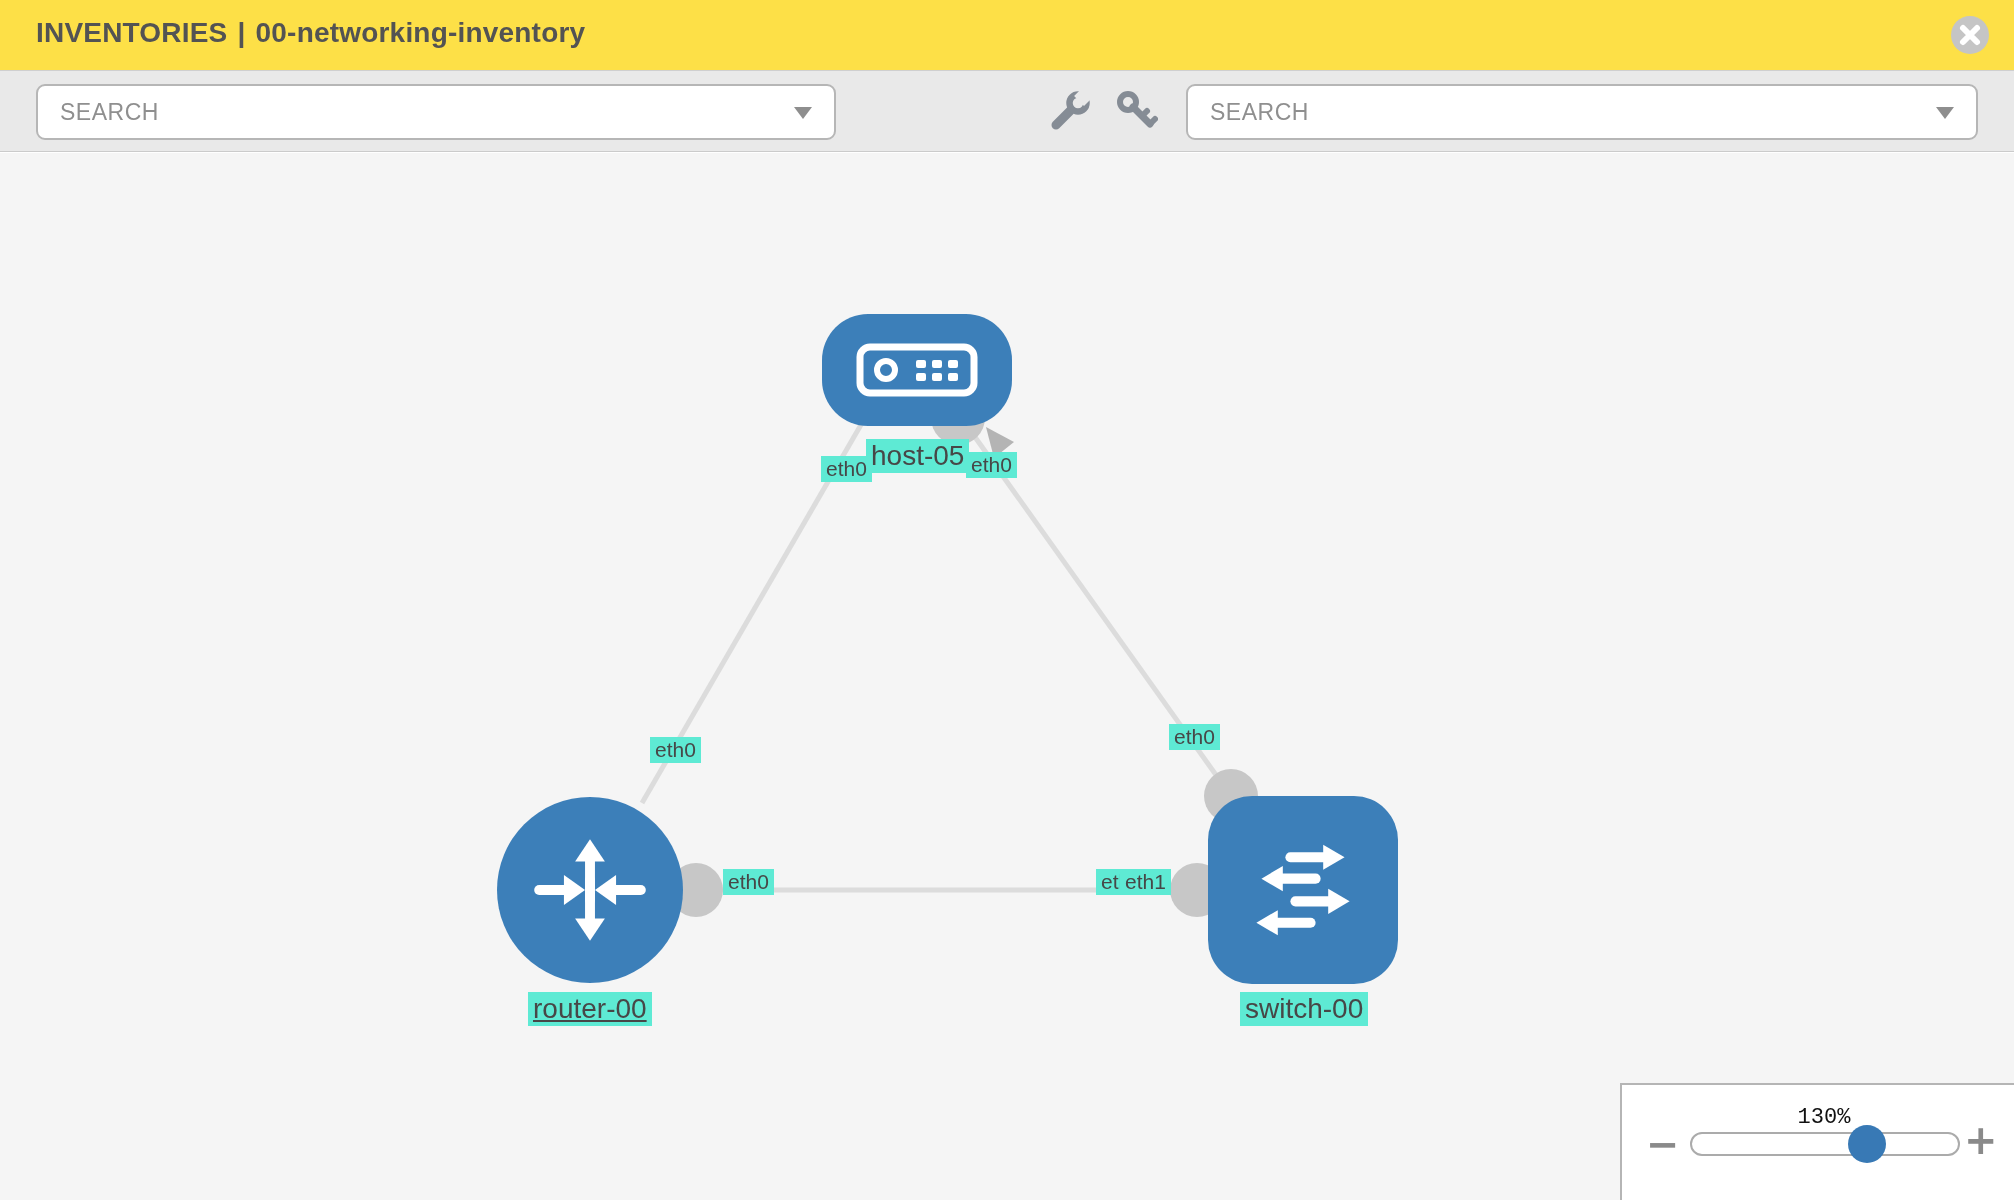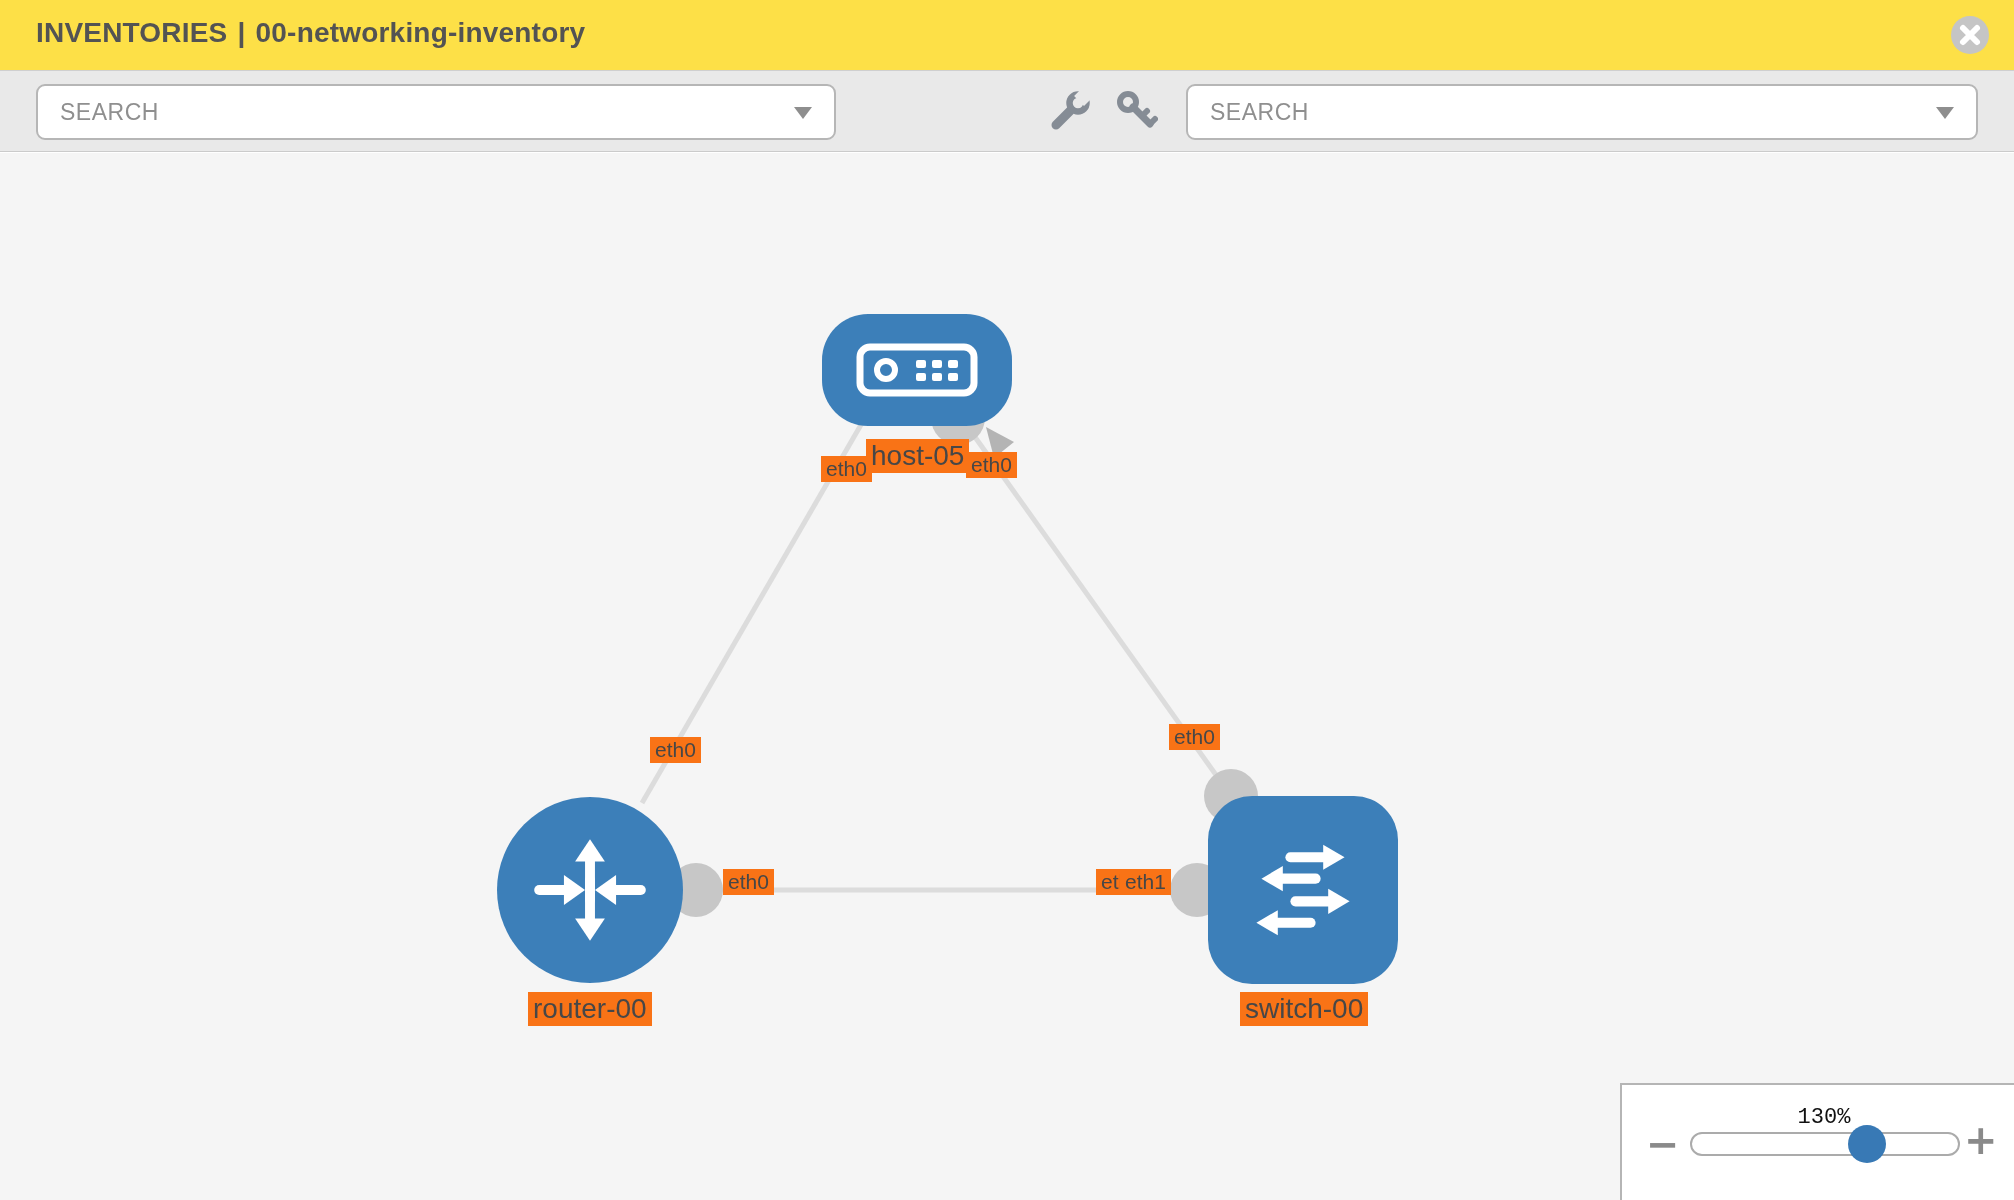--- a/index.html
+++ b/index.html
@@ -26,25 +26,25 @@
   .tool-icon-btn{position:absolute;top:17px;width:48px;height:48px;background:transparent;border:none;padding:0;cursor:pointer;}
   .wrench-btn{left:1046px;}
   .key-btn{left:1112px;}
   
   .canvas{position:absolute;left:0;top:153px;width:2014px;height:1047px;background:#f5f5f5;}
   .links-layer{position:absolute;left:0;top:0;}
   .node{position:absolute;background:#3c7fb9;display:flex;align-items:center;justify-content:center;cursor:pointer;}
   .node-host{left:822px;top:161px;width:190px;height:112px;border-radius:46px;}
   .node-router{left:497px;top:644px;width:186px;height:186px;border-radius:50%;}
   .node-switch{left:1208px;top:643px;width:190px;height:188px;border-radius:44px;}
-  .graph-label{position:absolute;background:#f97316;color:#474747;padding:1px 5px;white-space:nowrap;}
+  .graph-label{position:absolute;background:#5eead4;color:#474747;padding:1px 5px;white-space:nowrap;}
   .node-label{font-size:28px;}
   .if-label{font-size:21px;}
   .lbl-host{left:866px;top:286px;}
-  .lbl-router{left:528px;top:839px;}
+  .lbl-router{left:528px;top:839px;text-decoration:underline;}
   .lbl-switch{left:1240px;top:839px;}
   .if-hr-h{left:821px;top:303px;}
   .if-hs-h{left:966px;top:299px;}
   .if-hr-r{left:650px;top:584px;}
   .if-hs-s{left:1169px;top:571px;}
   .if-rs-r{left:723px;top:716px;}
   .if-rs-s-under{left:1096px;top:716px;}
   .if-rs-s{left:1120px;top:716px;}
   
   .zoom-panel{position:absolute;left:1620px;top:1083px;width:430px;height:150px;background:#ffffff;

